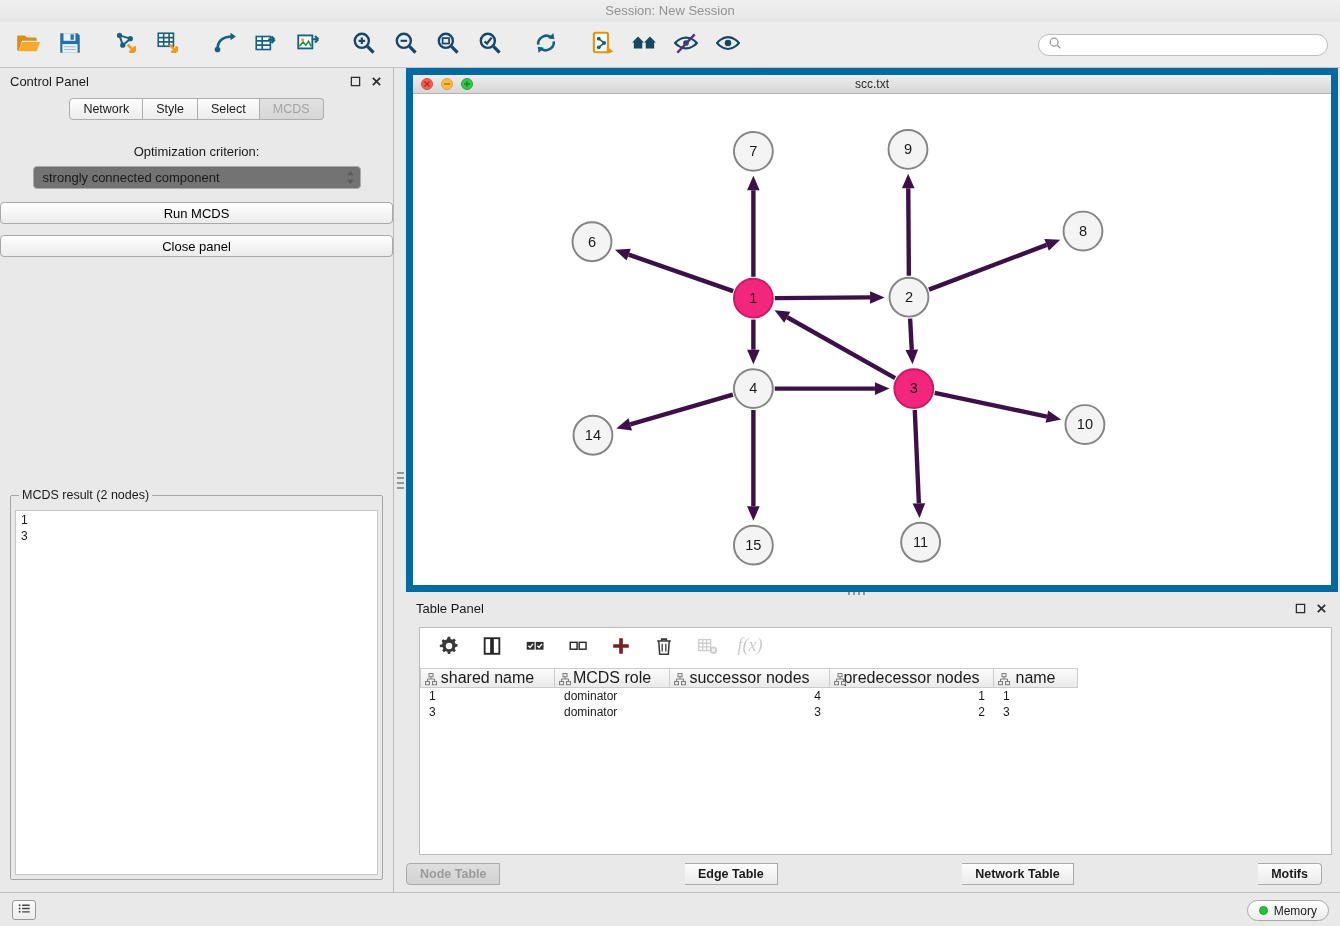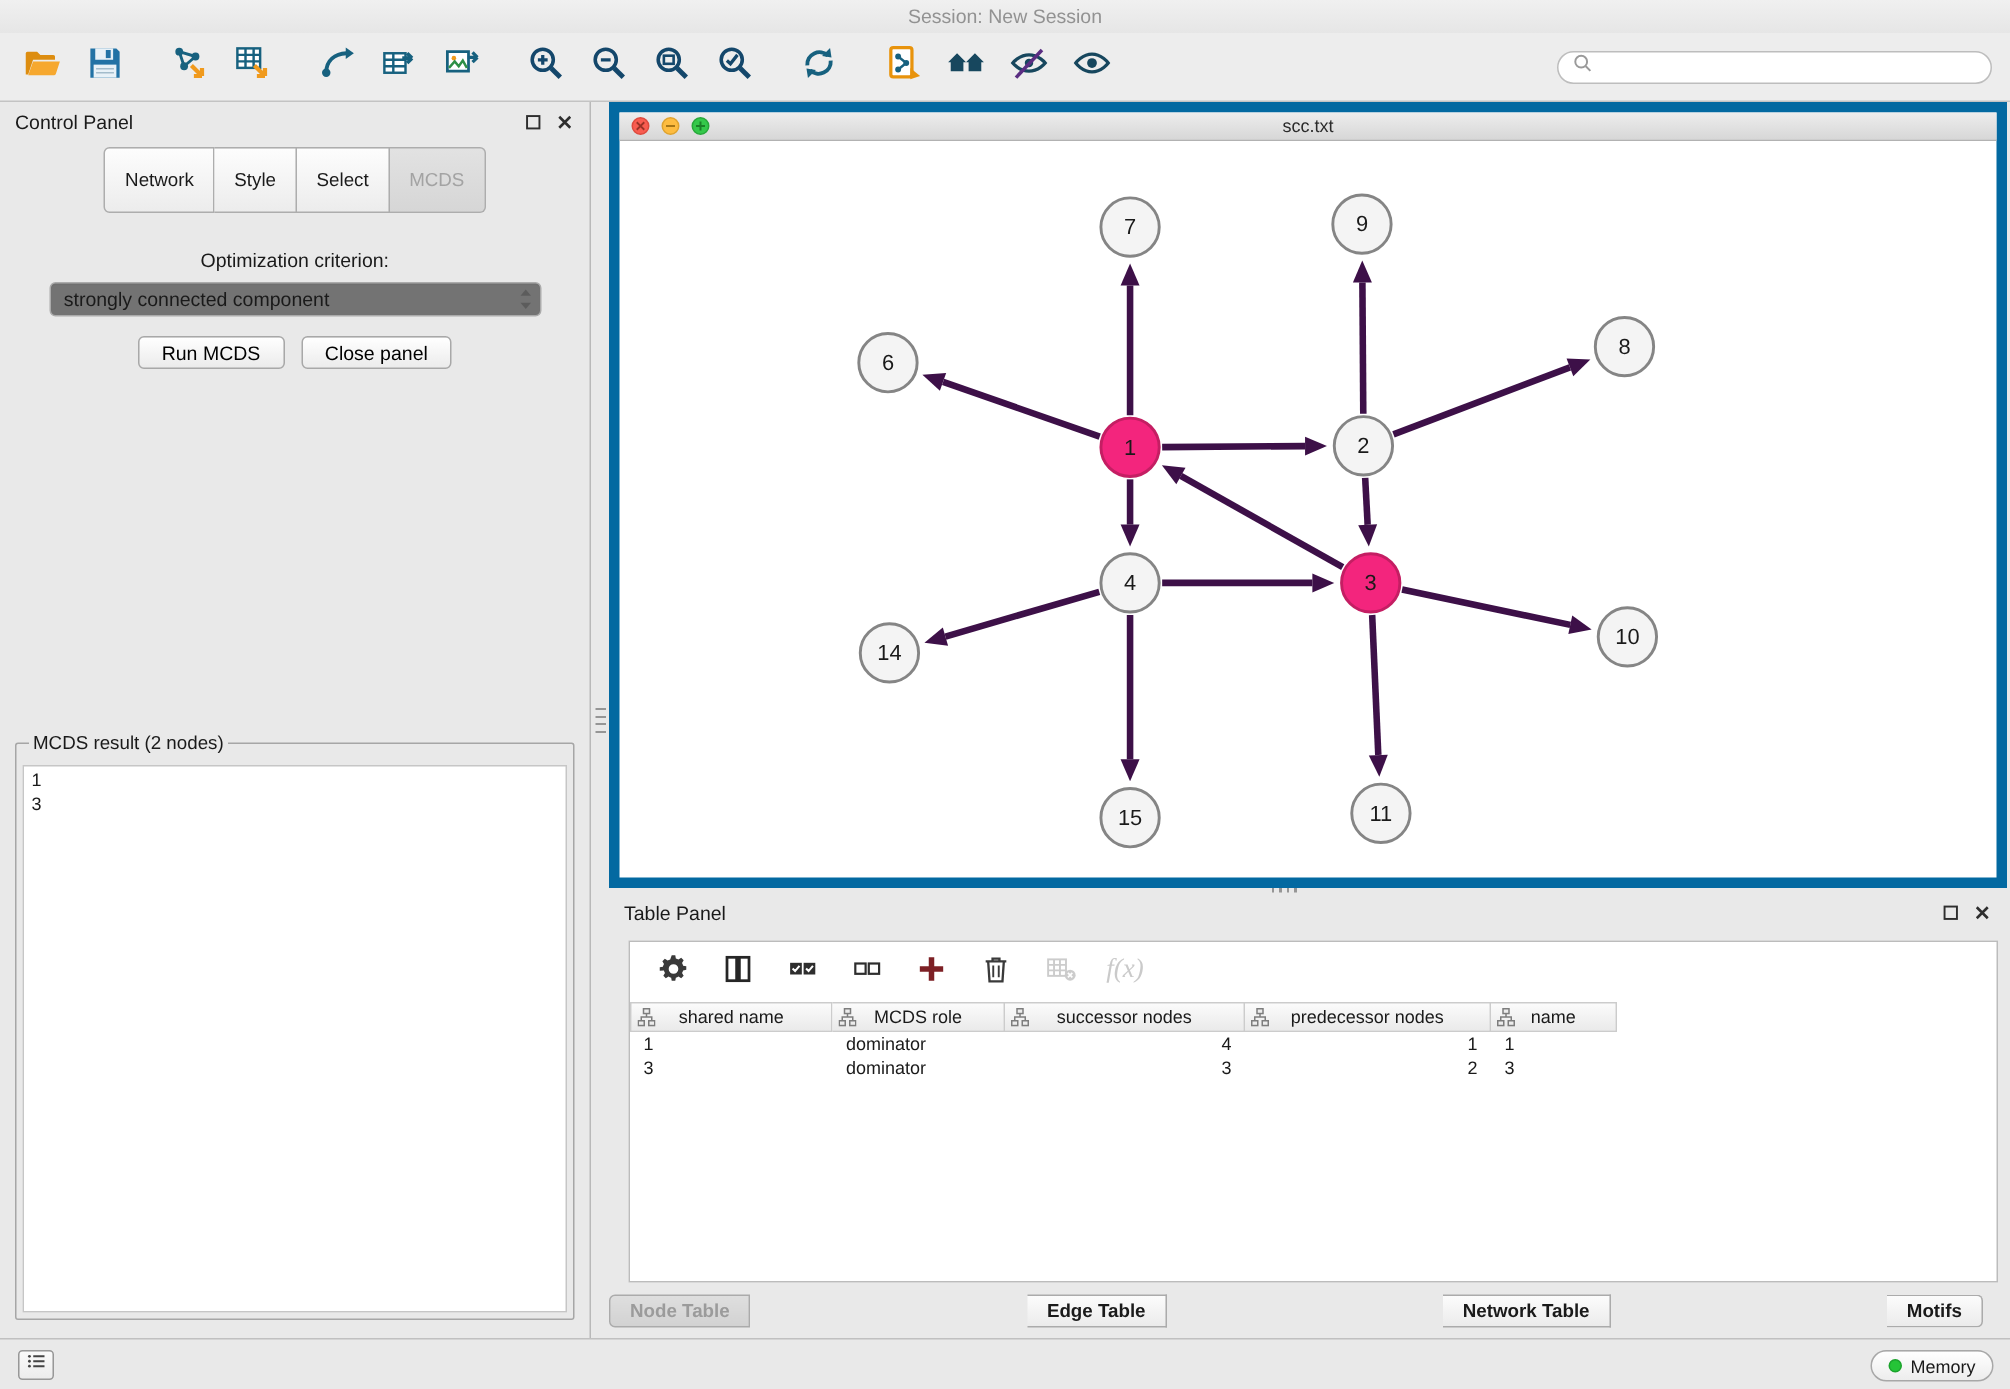--- a/index.html
+++ b/index.html
@@ -20,31 +20,31 @@
   .search-wrap input { border:none; outline:none; flex:1; font-size:12px; background:transparent; font-family:"Liberation Sans",sans-serif; }
 
   
   .control-panel { position:absolute; left:0; top:68px; width:394px; bottom:34px; background:#e9e9e9; border-right:1px solid #b9b9b9; }
   .panel-header { height:26px; display:flex; align-items:center; padding:0 10px; font-size:13px; }
   .ph-btns { margin-left:auto; display:flex; gap:7px; align-items:center; }
   .ph-btn { width:14px; height:14px; display:flex; align-items:center; justify-content:center; cursor:pointer; }
 
   .cp-tabs { display:flex; justify-content:center; margin-top:4px; }
   .cp-tab { border:1px solid #adadad; border-left:none; background:linear-gradient(#fdfdfd,#ececec);
-    padding:14px 13px; font-size:12.5px; cursor:pointer; }
+    padding:3px 13px; font-size:12.5px; cursor:pointer; }
   .cp-tab:first-child { border-left:1px solid #adadad; border-radius:4px 0 0 4px; }
   .cp-tab:last-child { border-radius:0 4px 4px 0; }
   .cp-tab.selected { background:linear-gradient(#e2e2e2,#d6d6d6); color:#a3a3a3; }
 
   .cp-opt-label { text-align:center; margin-top:24px; font-size:13px; }
   .cp-select { width:328px; margin:7px auto 0; height:23px; background:#737373; border:1px solid #ababab;
     border-radius:4px; display:flex; align-items:center; padding:0 5px 0 9px; font-size:13px; cursor:pointer;
     box-shadow:inset 0 1px 1px rgba(0,0,0,.04); }
   .cp-select .spin { margin-left:auto; display:flex; }
-  .cp-buttons { display:flex; justify-content:center; gap:11px; margin-top:13px; }
+  .cp-buttons { display:flex; justify-content:center; gap:11px; margin-top:13px;flex-direction:column; }
   .cp-btn { height:22px; padding:0 15px; background:linear-gradient(#ffffff,#ebebeb); border:1px solid #a8a8a8;
     border-radius:4px; font-size:13px; font-family:"Liberation Sans",sans-serif; cursor:pointer; }
 
   .result-group { position:absolute; left:10px; right:10px; top:420px; bottom:12px;
     border:1px solid #a6a6a6; border-radius:2px; padding:8px 4px 4px; }
   .result-group legend { font-size:12.5px; padding:0 3px; margin-left:4px; }
   .result-box { width:100%; height:100%; background:#fff; border:1px solid #c6c6c6;
     font-size:12px; line-height:16px; padding:1px 5px; white-space:pre; overflow:auto; }
 
   
@@ -70,21 +70,21 @@
   .table-panel { position:absolute; left:406px; top:595px; width:932px; height:294px; }
   .tp-body { position:absolute; left:13px; right:6px; top:32px; bottom:34px; background:#fff; border:1px solid #bcbcbc; overflow:hidden; }
   .tp-toolbar { height:40px; display:flex; align-items:center; gap:17px; padding:0 16px; }
   .tp-btn { width:26px; height:26px; display:flex; align-items:flex-start; justify-content:center; cursor:pointer; }
   .tp-btn svg { width:22px; height:22px; }
   .tp-btn.disabled { opacity:.45; cursor:default; }
   .fx-label { font-family:"Liberation Serif",serif; font-style:italic; font-size:18px; color:#8b8b8b; }
 
   .tp-hrow { display:flex; height:20px; }
   .tp-hcell { position:relative; background:linear-gradient(#fbfbfb,#eaeaea); border:1px solid #cccccc; border-left:none;
-    display:flex; align-items:center; justify-content:center; font-size:12px; cursor:pointer; }
+    display:flex; align-items:center; justify-content:center; font-size:16px; cursor:pointer; }
   .tp-hcell:first-child { border-left:1px solid #cccccc; }
   .sort-ic { position:absolute; left:4px; top:3px; }
   .tp-row { display:flex; height:16px; cursor:default; }
   .tp-cell { font-size:12px; line-height:16px; padding:0 9px; overflow:hidden; white-space:nowrap; }
 
   .tp-tabs { position:absolute; bottom:4px; left:0; right:16px; display:flex; justify-content:space-between; }
   .tp-tab { border:1px solid #ababab; border-left:none; background:linear-gradient(#fcfcfc,#ebebeb);
     padding:3px 13px; font-size:12.5px; font-weight:bold; cursor:pointer; }
   .tp-tab:first-child { border-left:1px solid #ababab; border-radius:4px 0 0 4px; }
   .tp-tab:last-child { border-radius:0 4px 4px 0; }

